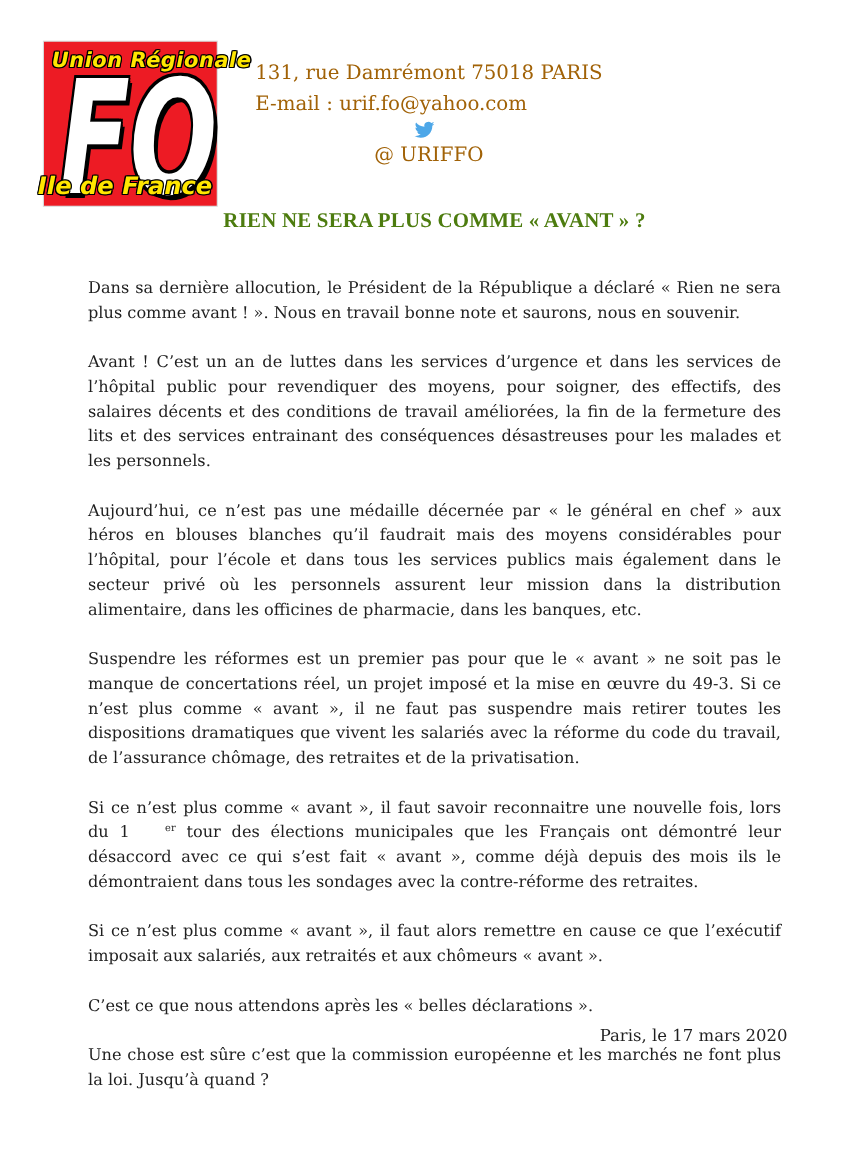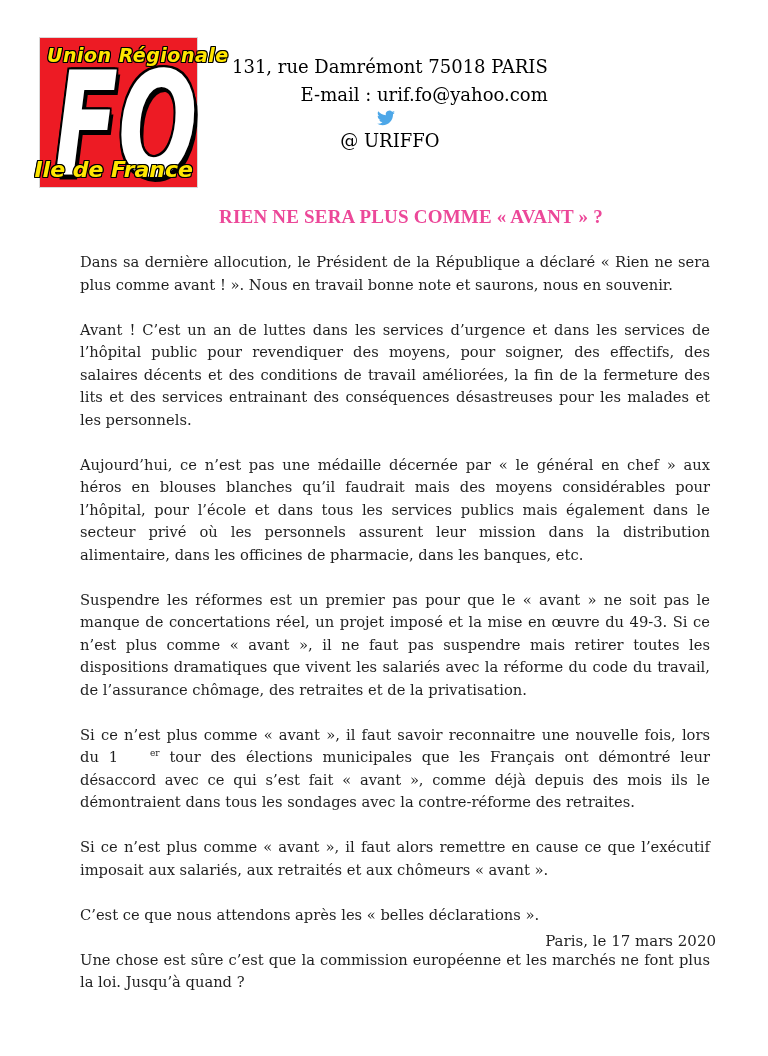--- a/index.html
+++ b/index.html
@@ -69,38 +69,37 @@
     font-size: 22px;
   }
 
   
   .address {
     position: absolute;
     left: 232px;
     top: 53px;
     font-size: 18px;
     line-height: 28px;
-    color: #000000;
-    text-align: right;
+    color: #a16207;
   }
   .twitter-line { display: flex; align-items: center; flex-direction: column; }
   .tw-icon { display: inline-flex; margin-right: 7px; }
 
   
   .title {
     position: absolute;
     left: 80px;
     top: 190px;
     width: 630px;
-    margin: 16px;
+    margin: 0;
     text-align: center;
     font-family: "Liberation Serif", "DejaVu Serif", serif;
     font-weight: bold;
     font-size: 19px;
-    color: #ec4899;
+    color: #4d7c0f;
     letter-spacing: 0.2px;
   }
 
   
   .body-text {
     position: absolute;
     left: 80px;
     top: 251px;
     width: 630px;
     text-align: justify;

